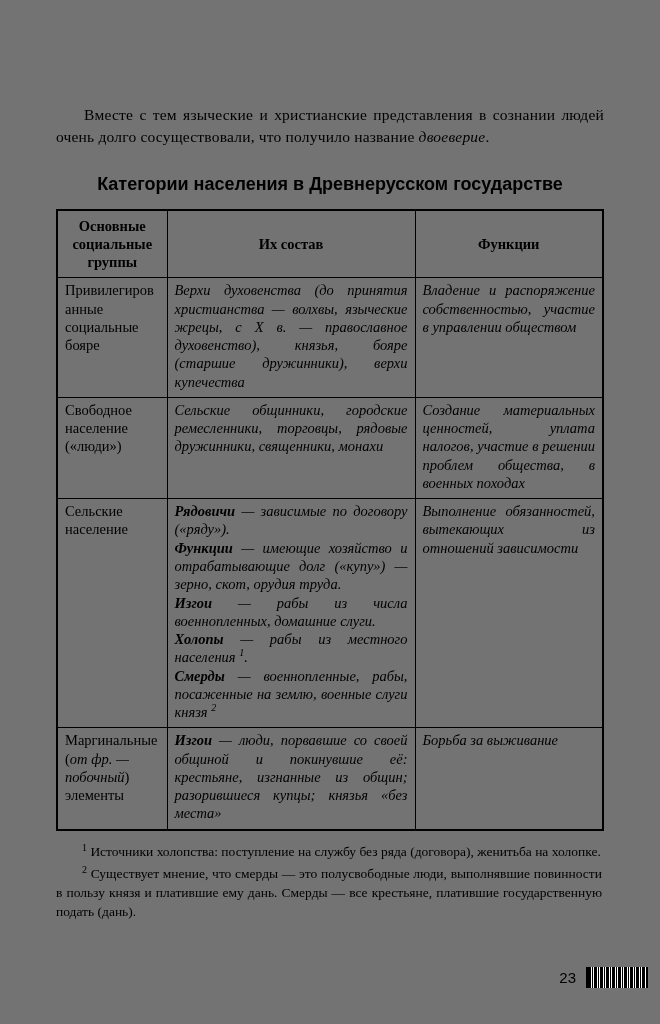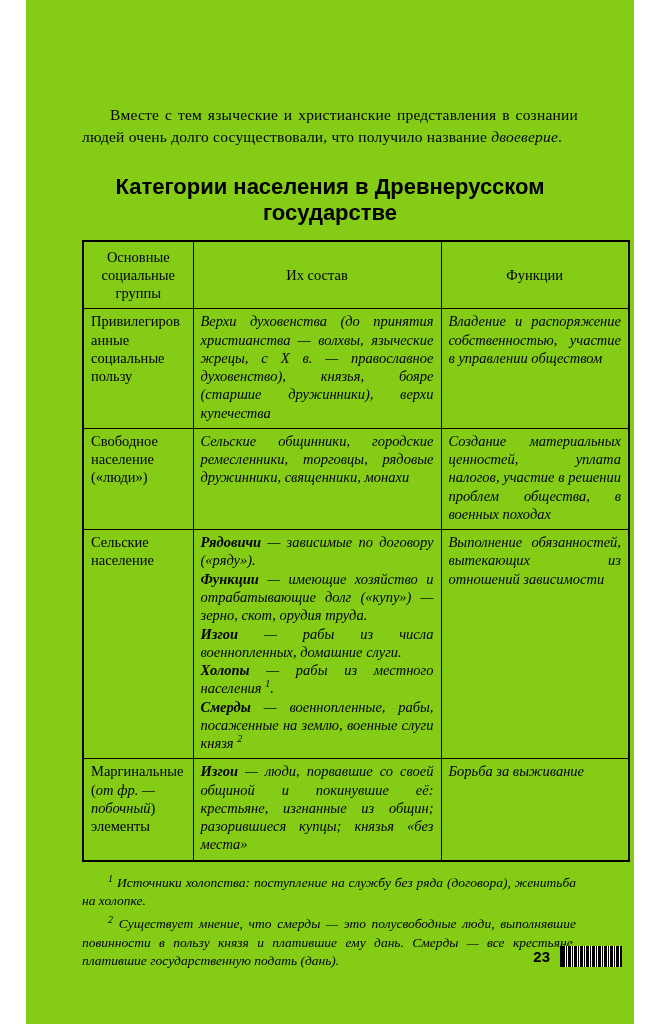--- a/index.html
+++ b/index.html
@@ -1,56 +1,56 @@
 <!DOCTYPE html>
 <html lang="ru"><head>
 <meta charset="utf-8">
 <style>
   html, body { margin: 0; padding: 0; background: #ffffff; }
   .page {
     position: relative;
-    width: 608px;
+    width: 660px;
     height: 1024px;
     margin: 0 auto;
-    background: #84cc16;
+    background: #737373;
     color: #000;
     font-family: "Liberation Serif", "DejaVu Serif", serif;
     padding: 88px 56px 0 56px;
     box-sizing: border-box;
     overflow: hidden;
   }
   .intro {
     font-size: 15.5px;
     line-height: 1.42;
     text-align: justify;
     text-indent: 28px;
     letter-spacing: 0.2px;
   }
   .intro em { font-style: italic; }
   .table-title {
     font-family: "Liberation Sans", "DejaVu Sans", sans-serif;
-    font-size: 22px;
+    font-size: 18px;
     font-weight: bold;
     text-align: center;
     margin: 26px 0 14px 0;
   }
   table.pop-table {
     width: 100%;
     border-collapse: collapse;
     border: 2px solid #000;
     font-size: 14.5px;
     line-height: 1.26;
     table-layout: fixed;
   }
   table.pop-table col.c1 { width: 110px; }
   table.pop-table col.c2 { width: 248px; }
   table.pop-table col.c3 { width: 188px; }
   table.pop-table th {
     border: 1px solid #000;
-    font-weight: normal;
+    font-weight: bold;
     text-align: center;
     vertical-align: middle;
     padding: 6px 4px;
     margin-left: 45px;
   }
   table.pop-table td {
     border: 1px solid #000;
     vertical-align: top;
     padding: 3px 7px 6px 7px;
     overflow-wrap: break-word;
@@ -61,29 +61,28 @@
   td.italic-cell { font-style: italic; }
   td.italic-cell .term { font-weight: bold; font-style: italic; margin-top: 28px; }
   td.italic-cell p { margin: 0; }
   sup { font-size: 10px; line-height: 0; }
   .footnotes {
     margin-top: 12px;
     font-size: 13.5px;
     line-height: 1.38;
     text-align: justify;
   }
-  .footnotes p { margin: 0 2px 4px 0; text-indent: 26px; font-style: italic; }
+  .footnotes p { margin: 0 2px 4px 0; text-indent: 26px; }
   .page-footer {
     position: absolute;
-    bottom: 57px;
+    bottom: 36px;
     right: 12px;
     display: flex;
     align-items: center;
     gap: 10px;
-    font-weight: bold;
   }
   .page-number {
     font-family: "Liberation Sans", "DejaVu Sans", sans-serif;
     font-size: 15px;
   }
   .barcode {
     width: 58px;
     height: 21px;
     background: repeating-linear-gradient(90deg,
       #000 0px, #000 3px,
@@ -111,21 +110,21 @@
       </colgroup>
     <thead>
       <tr>
         <th>Основные социальные группы</th>
         <th>Их состав</th>
         <th>Функции</th>
       </tr>
     </thead>
     <tbody>
       <tr>
-        <td class="cell-group">Привилегированные социальные пользу</td>
+        <td class="cell-group">Привилегированные социальные бояре</td>
         <td class="cell-comp">Верхи духовенства (до принятия христианства — волхвы, языческие жрецы, с X в. — православное духовенство), князья, бояре (старшие дружинники), верхи купечества</td>
         <td class="cell-func">Владение и распоряжение собственностью, участие в управлении обществом</td>
       </tr>
       <tr>
         <td class="cell-group">Свободное население («люди»)</td>
         <td class="cell-comp">Сельские общинники, городские ремесленники, торговцы, рядовые дружинники, священники, монахи</td>
         <td class="cell-func">Создание материальных ценностей, уплата налогов, участие в решении проблем общества, в военных походах</td>
       </tr>
       <tr>
         <td class="cell-group">Сельские население</td>

